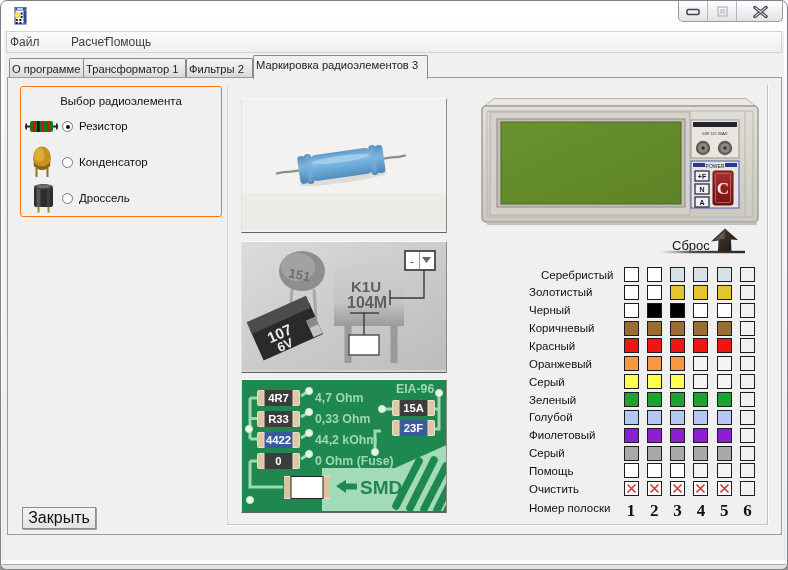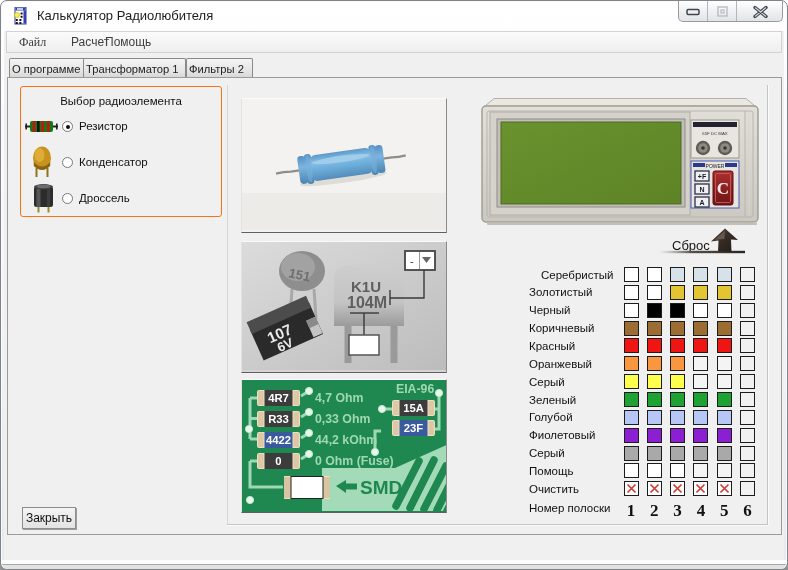--- a/index.html
+++ b/index.html
@@ -44,24 +44,24 @@
 #box2 { left:237px; top:210px; width:206px; height:132px; background:#d4d4d4; }
 #box3 { left:237px; top:348px; width:206px; height:134px; background:#1f8750; }
 #box1 svg { margin-left:-4px; margin-top:-1px; }
 #box2 svg { margin-left:-4px; margin-top:-1px; }
 #box3 svg { margin-left:-4px; margin-top:-2px; }
 .pline { position:absolute; background:#c4c4c4; }
 .clabel { position:absolute; left:525px; font-size:11.5px; color:#111; white-space:nowrap; }
 .cell { position:absolute; width:15px; height:15px; border:1px solid #1c1c1c; background:#fff; overflow:hidden; }
 .cell svg { display:block; }
 #sbros { position:absolute; left:668px; top:207px; font-size:13px; color:#151515; }
-#closebtn { position:absolute; left:18px; top:476px; width:54px; height:22px;
+#closebtn { position:absolute; left:18px; top:476px; width:74px; height:22px;
   background:linear-gradient(180deg,#f4f4f4,#e3e3e3);
   border:1px solid #8d8d8d; box-shadow:1px 1px 0 #9d9d9d;
-  font-size:12px; color:#111; text-align:center; line-height:20px; }
+  font-size:16px; color:#111; text-align:center; line-height:20px; }
 #status { position:absolute; left:1px; top:512px; width:778px; height:17px;
   border:1px solid #9e9e9e; border-bottom-color:#d4d4d4; border-right-color:#d4d4d4; background:#f2f2f2; font-size:12px; color:#111; }
 #status span { position:absolute; left:2px; top:1px; white-space:nowrap; }
 .num { position:absolute; font-family:"Liberation Serif", serif; font-weight:bold; font-size:17px; color:#111; text-align:center; width:15px; }
 </style>
 </head>
 <body>
 <div id="win">
   <svg id="appicon" viewBox="0 0 17 18">
 <rect x="2" y="0" width="11" height="17" fill="#fdfdfd" stroke="#2a3a9c" stroke-width="1"></rect>
@@ -71,47 +71,47 @@
 <g fill="#15151f">
 <rect x="7.6" y="5.5" width="2" height="2"></rect>
 <rect x="7.6" y="8.8" width="2" height="2"></rect>
 <rect x="2.8" y="12" width="2" height="2"></rect>
         <rect x="6.4" y="12" width="2" height="2"></rect>
 <rect x="2.8" y="15" width="2" height="2"></rect>
         <rect x="6.4" y="15" width="2" height="2"></rect>
 </g>
 <rect x="4" y="1.2" width="6" height="1.6" fill="#e8edf8"></rect>
 </svg>
-  <div id="title">Калькулятор Радиолюбителя</div>
   <div id="winbtns">
     <div class="wb"><svg width="28" height="21" viewBox="0 0 28 21">
           <rect x="8" y="8.5" width="12" height="5" rx="1.2" fill="none" stroke="#41454e" stroke-width="1.5"></rect>
         </svg></div>
     <div class="wb"><svg width="28" height="21" viewBox="0 0 28 21">
           <rect x="10" y="6" width="9" height="9" fill="none" stroke="#b9bcc2" stroke-width="1.4"></rect>
           <rect x="13" y="9" width="3" height="3" fill="none" stroke="#b9bcc2" stroke-width="1.2"></rect>
         </svg></div>
     <div class="wb"><svg width="47" height="21" viewBox="0 0 47 21">
           <g stroke="#42464f" stroke-width="3.4" stroke-linecap="round">
             <path d="M18 6.5 L29 15.5 M29 6.5 L18 15.5"></path>
           </g>
           <g stroke="#d6d8dc" stroke-width="1.1" stroke-linecap="round">
             <path d="M18.3 6.8 L28.7 15.2 M28.7 6.8 L18.3 15.2"></path>
           </g>
         </svg></div>
   </div>
   <div id="client">
     <div id="menubar">
-      <span class="mitem" style="left:12px;font-family:Liberation Serif, serif;">Файл</span>
+      <span class="mitem" style="left:3px;">Файл</span>
       <span class="mitem" style="left:64px;">Расчет</span>
       <span class="mitem" style="left:98px;">Помощь</span>
     </div>
     <div class="tab" style="left:5px; top:27px; width:92px; height:20px; line-height:20px;">О программе</div>
     <div class="tab" style="left:79px; top:27px; width:103px; height:20px; line-height:20px;">Трансформатор 1</div>
     <div class="tab" style="left:182px; top:27px; width:67px; height:20px; line-height:20px;">Фильтры 2</div>
+    <div class="tab active" style="left:249px; top:24px; width:175px; height:24px; line-height:18px;">Маркировка радиоэлементов 3</div>
     <div id="pane"></div>
     <div id="grpbox">
       <div id="grptitle">Выбор радиоэлемента</div>
     </div>
 
 <svg style="position:absolute; left:21px; top:89px;" width="33" height="13" viewBox="0 0 33 13">
 <path d="M0 6.5 L6 6.5 M27 6.5 L33 6.5" stroke="#222" stroke-width="1.8"></path>
 <path d="M1.2 3.5 L1.2 9.5 M31.8 3.5 L31.8 9.5" stroke="#222" stroke-width="1.6"></path>
 <rect x="5" y="1" width="23" height="11" rx="2" fill="#157a15"></rect>
 <rect x="7.8" y="1" width="2.6" height="11" fill="#cc1111"></rect>

